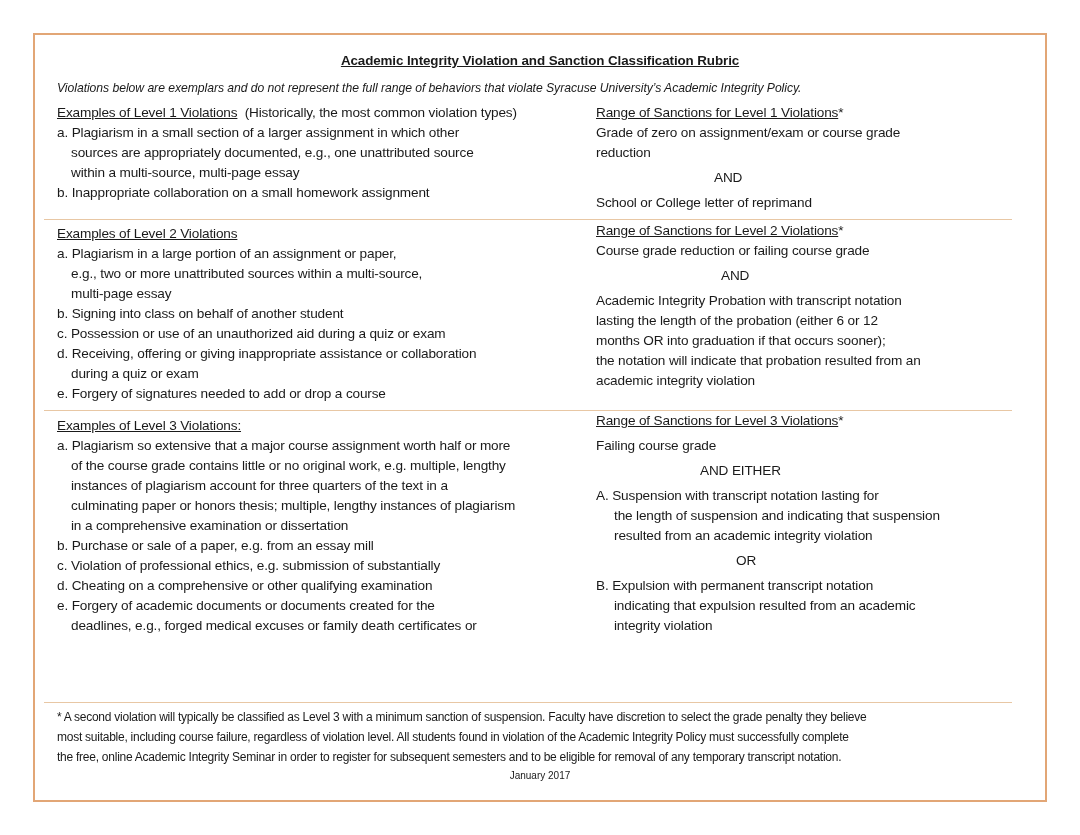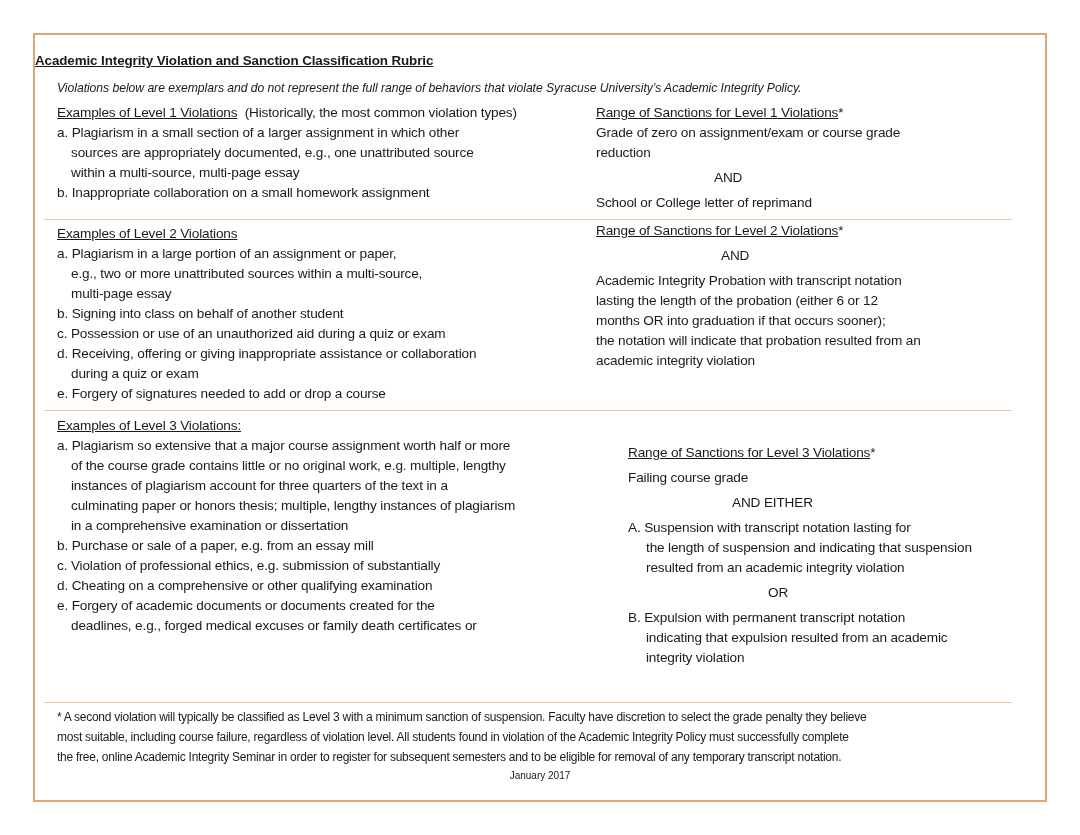--- a/index.html
+++ b/index.html
@@ -22,21 +22,21 @@
       width: 1010px;
       height: 765px;
       border: 2px solid #e2a676;
       box-sizing: content-box;
     }
     .title {
       position: absolute;
       left: 0;
       right: 0;
       top: 18px;
-      text-align: left;
+      text-align: center;
       font-weight: bold;
       font-size: 13.4px;
       text-decoration: underline;
       letter-spacing: -0.1px;
     }
     .disclaimer {
       position: absolute;
       left: 22px;
       top: 46px;
       font-style: italic;
@@ -121,20 +121,21 @@
     <div class="line">c. Possession or use of an unauthorized aid during a quiz or exam</div>
     <div class="line">d. Receiving, offering or giving inappropriate assistance or collaboration</div>
     <div class="line indent">during a quiz or exam</div>
     <div class="line">e. Forgery of signatures needed to add or drop a course</div>
   </div>
 
   <div class="col" style="left:561px; top:186px; width:420px;">
     <div class="line">
       <span class="heading-u">Range of Sanctions for Level 2 Violations</span><span>*</span>
     </div>
+    <div class="line">Course grade reduction or failing course grade</div>
     <div class="line" style="padding-left:125px; margin-top:5px;">AND</div>
     <div class="line" style="margin-top:5px;">Academic Integrity Probation with transcript notation</div>
     <div class="line">lasting the length of the probation (either 6 or 12</div>
     <div class="line">months OR into graduation if that occurs sooner);</div>
     <div class="line">the notation will indicate that probation resulted from an</div>
     <div class="line">academic integrity violation</div>
   </div>
 
   <div class="divider" style="top:375px;"></div>
 
@@ -145,21 +146,21 @@
     <div class="line indent">instances of plagiarism account for three quarters of the text in a</div>
     <div class="line indent">culminating paper or honors thesis; multiple, lengthy instances of plagiarism</div>
     <div class="line indent">in a comprehensive examination or dissertation</div>
     <div class="line">b. Purchase or sale of a paper, e.g. from an essay mill</div>
     <div class="line">c. Violation of professional ethics, e.g. submission of substantially</div>
     <div class="line">d. Cheating on a comprehensive or other qualifying examination</div>
     <div class="line">e. Forgery of academic documents or documents created for the</div>
     <div class="line indent">deadlines, e.g., forged medical excuses or family death certificates or</div>
   </div>
 
-  <div class="col" style="left:561px; top:408px; width:420px;margin-left:32px;">
+  <div class="col" style="left:561px; top:376px; width:420px;">
     <div class="line">
       <span class="heading-u">Range of Sanctions for Level 3 Violations</span><span>*</span>
     </div>
     <div class="line" style="margin-top:5px;">Failing course grade</div>
     <div class="line" style="padding-left:104px; margin-top:5px;">AND EITHER</div>
     <div class="line" style="margin-top:5px;">A. Suspension with transcript notation lasting for</div>
     <div class="line indent-b">the length of suspension and indicating that suspension</div>
     <div class="line indent-b">resulted from an academic integrity violation</div>
     <div class="line" style="padding-left:140px; margin-top:5px;">OR</div>
     <div class="line" style="margin-top:5px;">B. Expulsion with permanent transcript notation</div>

